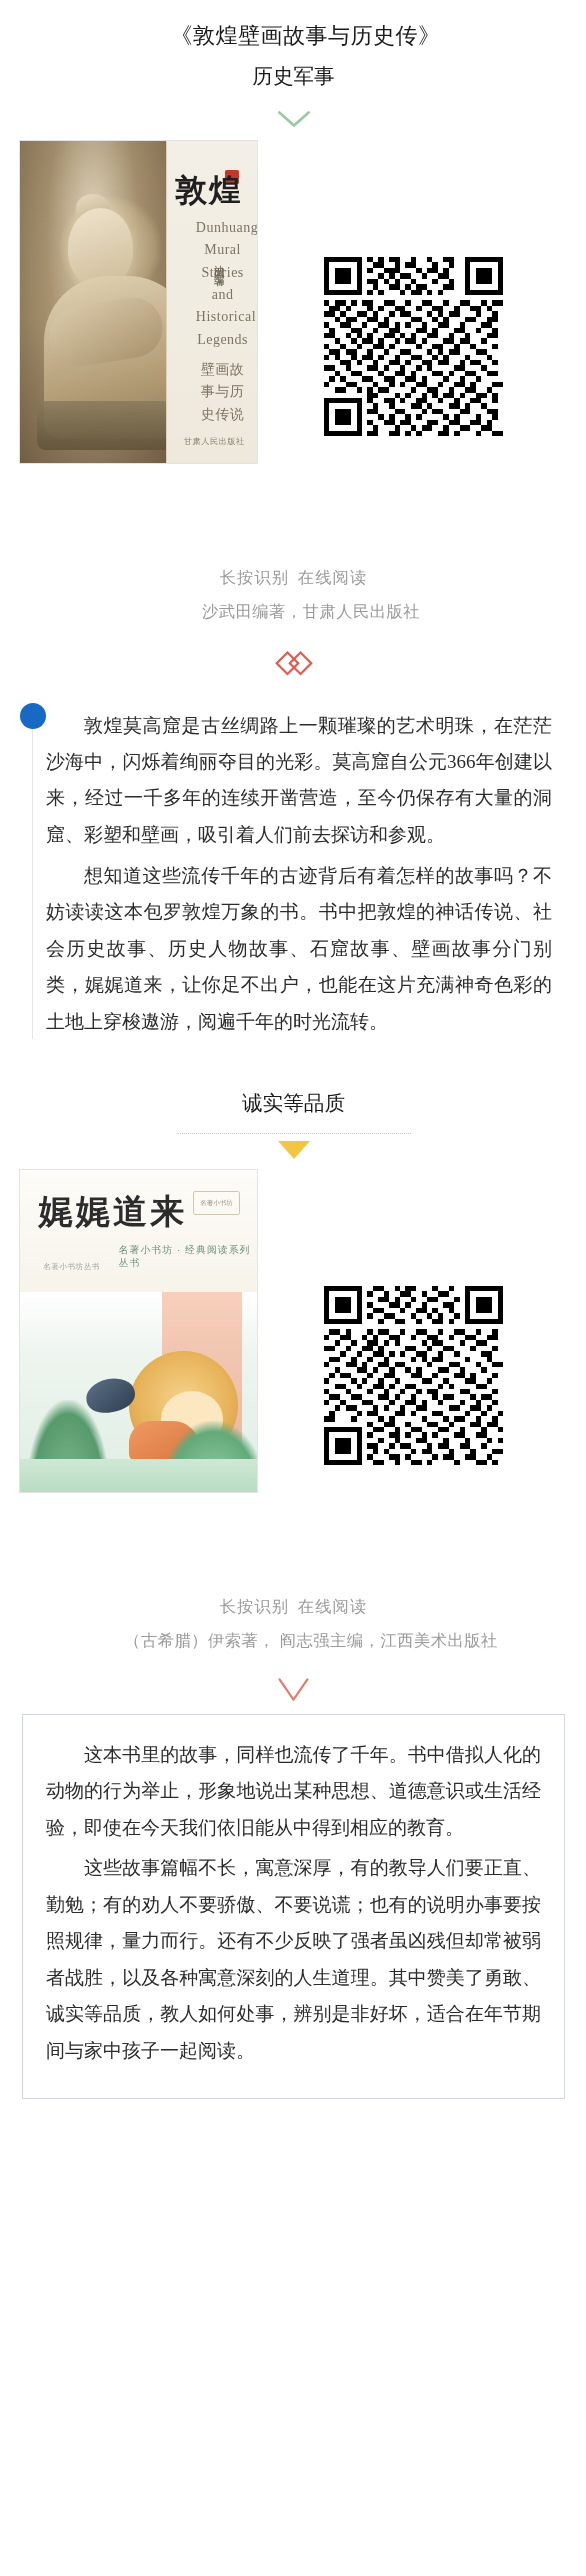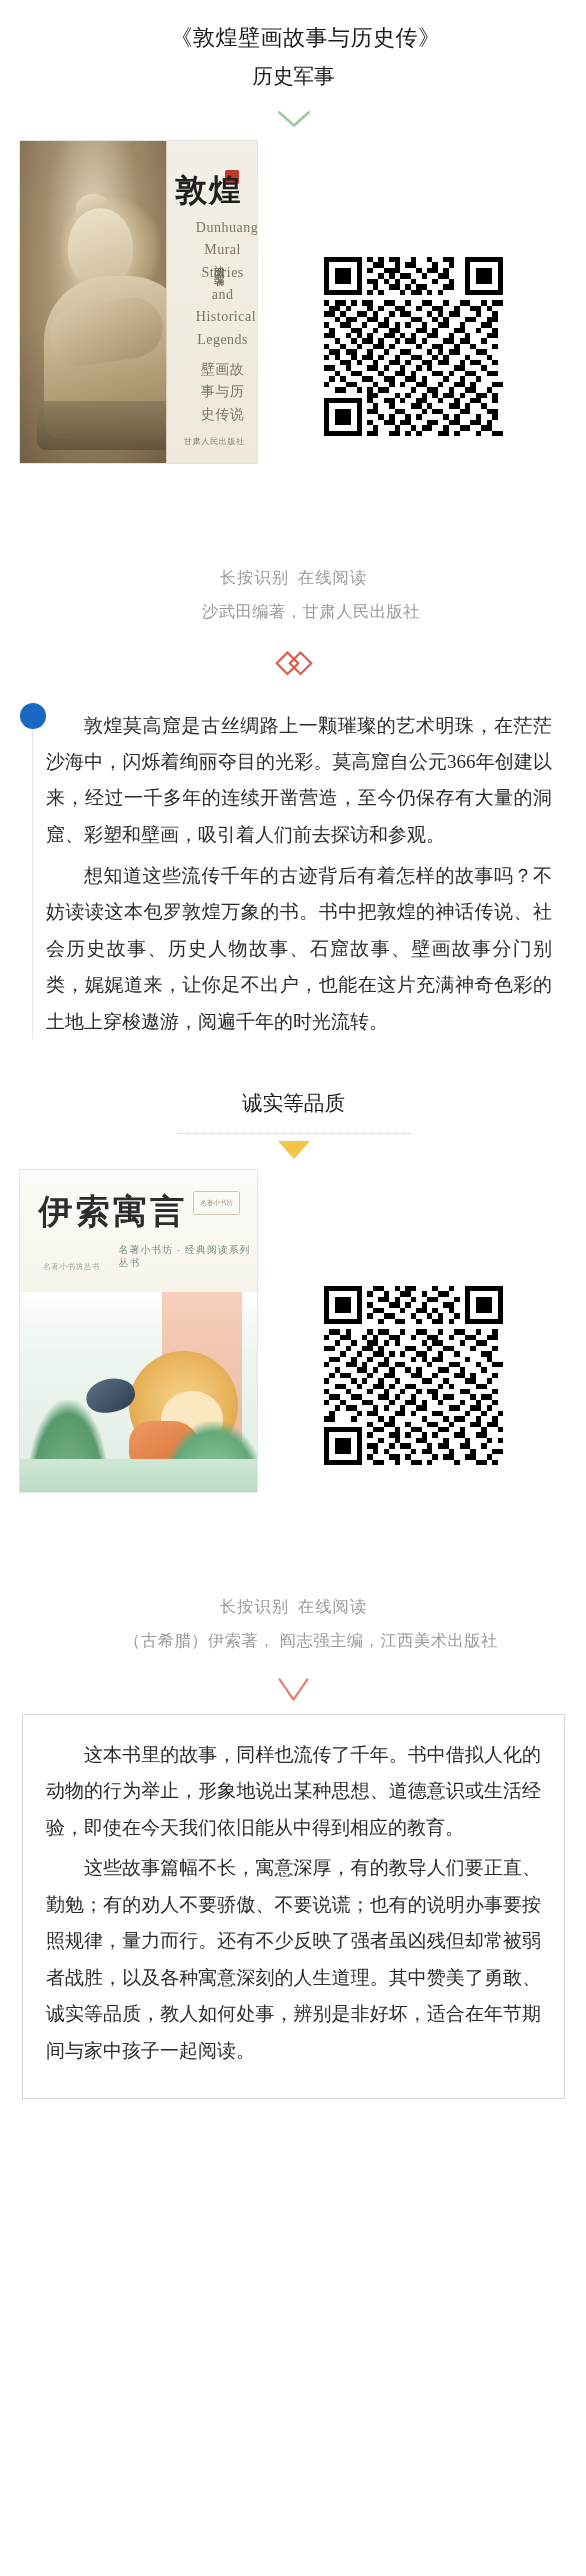--- a/index.html
+++ b/index.html
@@ -18,21 +18,21 @@
   
   .title-block {
     text-align: center;
     padding-top: 20.6px;
   }
   .title-main {
     font-size: 22px;
     letter-spacing: 0.5px;
     color: #1a1a1a;
     line-height: 1.5;
-    font-family: Liberation Sans, sans-serif;
+    font-family: Liberation Mono, monospace;
     font-weight: normal;
     margin-left: 24px;
   }
   .title-sub {
     font-size: 20.6px;
     color: #1a1a1a;
     line-height: 1.7;
     margin-top: 5.4px;
     font-family: "Liberation Serif", serif;
   }
@@ -671,21 +671,21 @@
 
 <div class="title-block2">
   <div class="title-sub">诚实等品质</div>
   <div class="dotted-sep"></div>
   <div class="tri-down"></div>
 </div>
 
 <div class="book-row">
   <div class="cover-wrap">
     <div class="ae-cover">
-      <div class="ae-title">伊索寓言</div>
+      <div class="ae-title">娓娓道来</div>
       <div class="ae-badge">名著小书坊</div>
       <div class="ae-sub">名著小书坊 · 经典阅读系列丛书</div>
       <div class="ae-sub2">名著小书坊丛书</div>
       <div class="ae-scene">
         <div class="ae-stripe"></div>
         <div class="ae-lion"></div>
         <div class="ae-lion-face"></div>
         <div class="ae-bird"></div>
         <div class="ae-fox"></div>
         <div class="ae-rabbit"></div>

